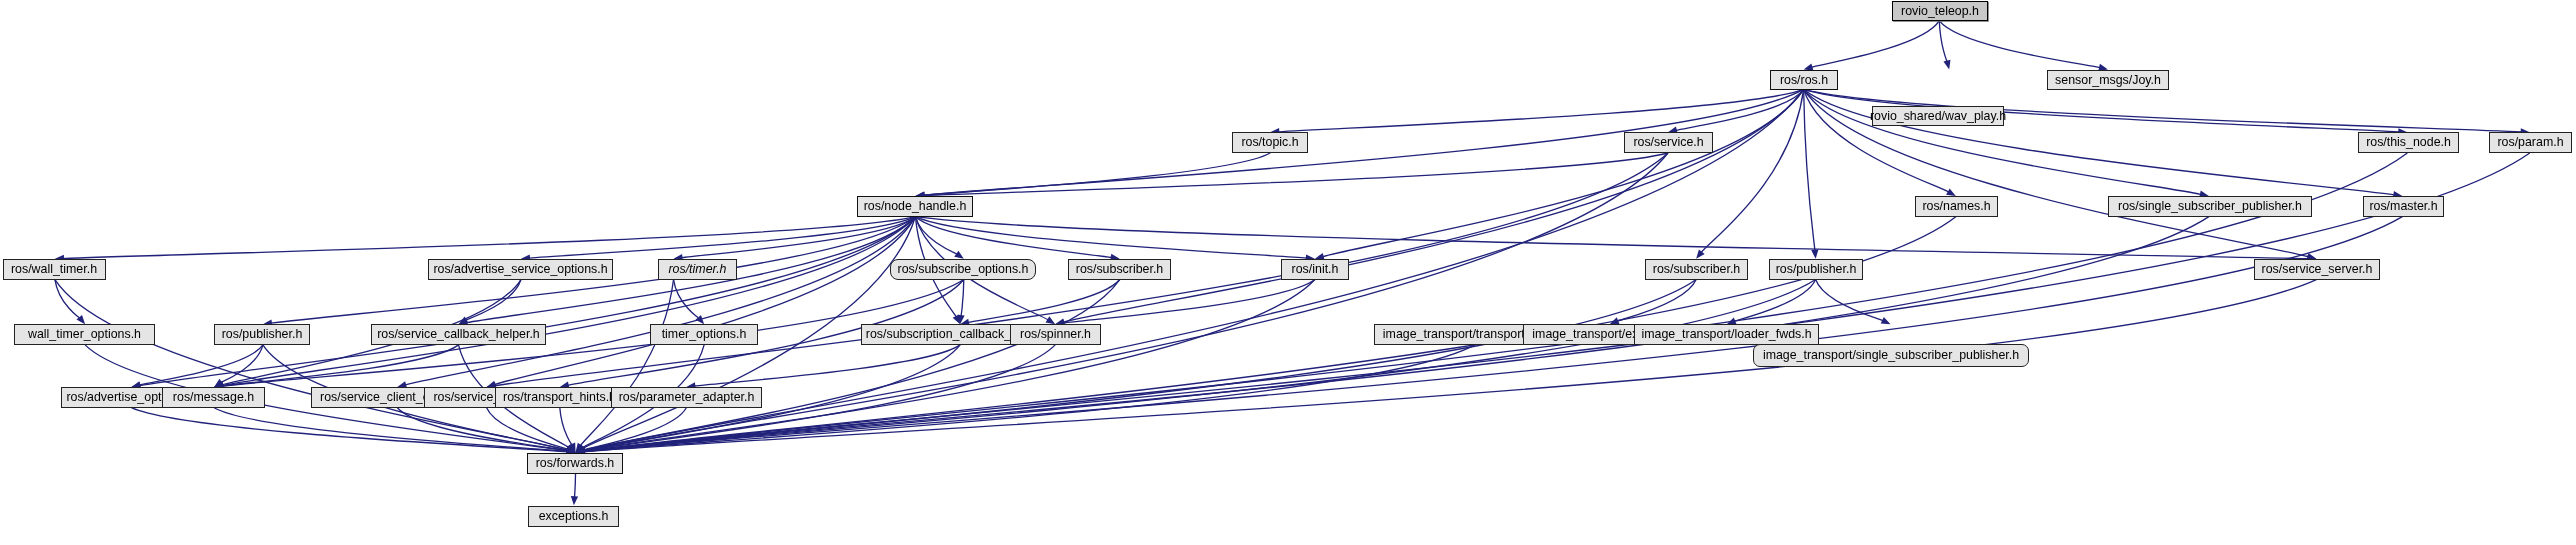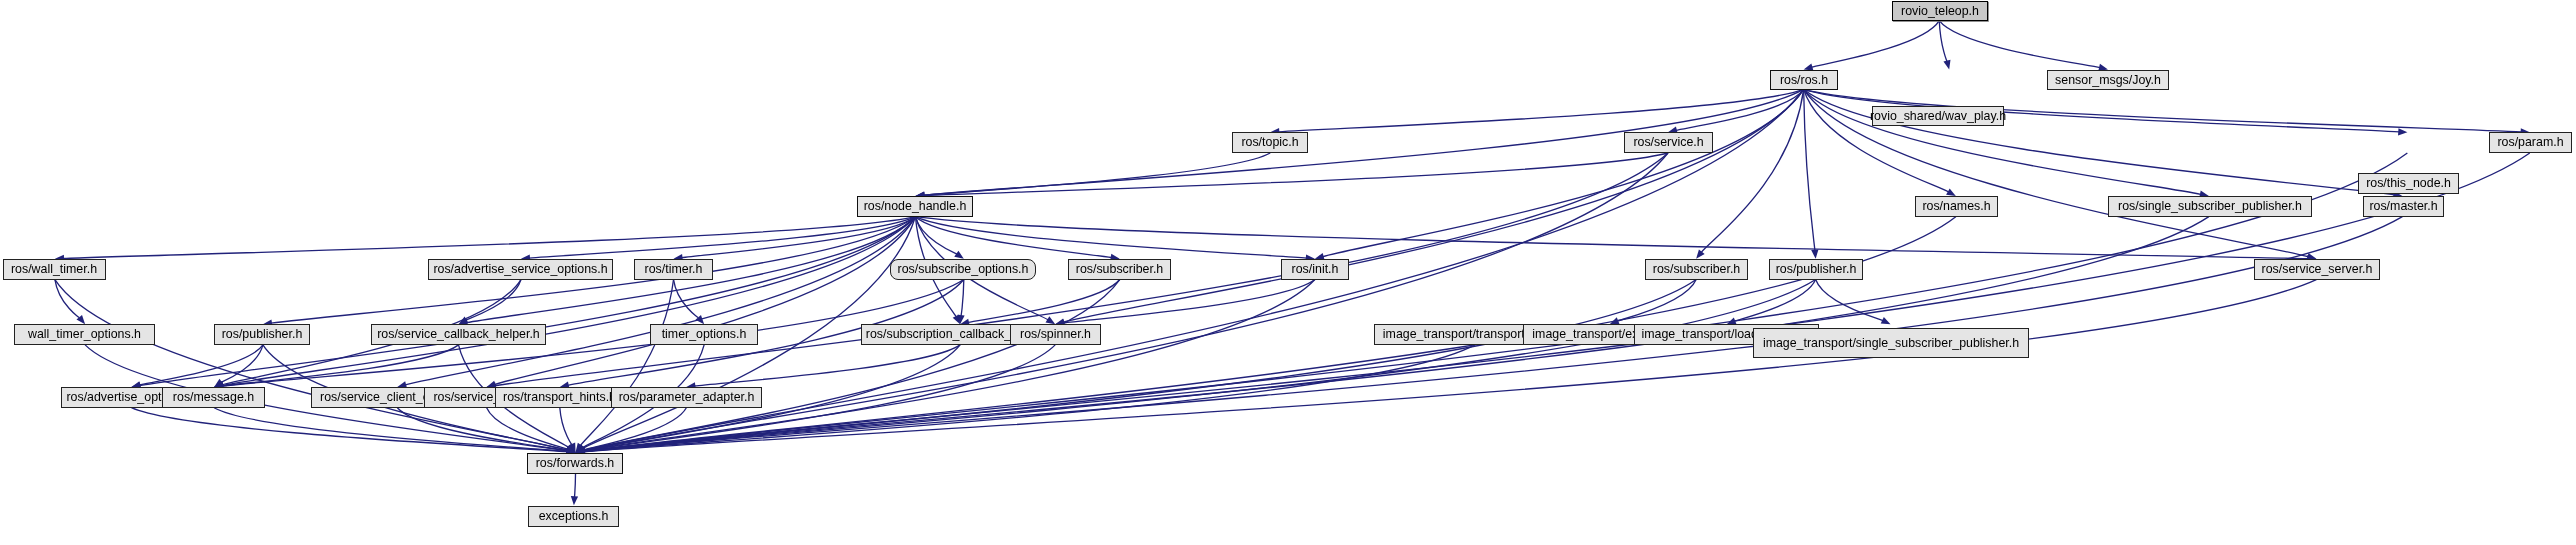--- a/index.html
+++ b/index.html
@@ -180,45 +180,45 @@
         <polygon points="693,611 689.3126962598456,599.7410572819716 698.0946715799078,600.304004417873" class="arrowhead"></polygon>
       </g>
   </svg>
   <div id="node-layer">
       <div class="node root" style="left: 1892px; top: 0.8px; width: 96px; height: 20px;">rovio_teleop.h</div>
       <div class="node thick" style="left: 1770px; top: 70px; width: 68px; height: 20px;">ros/ros.h</div>
       <div class="node" style="left: 1872px; top: 70px; width: 132px; height: 20px; margin-top: 36px;">rovio_shared/wav_play.h</div>
       <div class="node" style="left: 2047px; top: 70px; width: 122px; height: 20px;">sensor_msgs/Joy.h</div>
       <div class="node" style="left: 1232px; top: 132px; width: 76px; height: 20.7px;">ros/topic.h</div>
       <div class="node" style="left: 1624px; top: 132px; width: 89px; height: 20.7px;">ros/service.h</div>
-      <div class="node" style="left: 2358px; top: 132px; width: 101px; height: 20.7px; margin-top: 41px;">ros/this_node.h</div>
+      <div class="node" style="left: 2358px; top: 132px; width: 101px; height: 20.7px;">ros/this_node.h</div>
       <div class="node" style="left: 2489px; top: 132px; width: 83px; height: 20.7px;">ros/param.h</div>
       <div class="node thick" style="left: 857px; top: 196px; width: 116px; height: 20.7px;">ros/node_handle.h</div>
       <div class="node" style="left: 1915px; top: 196px; width: 83px; height: 20.7px;">ros/names.h</div>
       <div class="node" style="left: 2108px; top: 196px; width: 204px; height: 20.7px; text-align: center;">ros/single_subscriber_publisher.h</div>
       <div class="node" style="left: 2363px; top: 196px; width: 81px; height: 20.7px;">ros/master.h</div>
       <div class="node" style="left: 2.5px; top: 259px; width: 103px; height: 20.7px;">ros/wall_timer.h</div>
       <div class="node" style="left: 428px; top: 259px; width: 185px; height: 20.7px;">ros/advertise_service_options.h</div>
-      <div class="node" style="left: 634px; top: 259px; width: 79px; height: 20.7px;">ros/timer.h</div>
+      <div class="node" style="left: 658px; top: 259px; width: 79px; height: 20.7px; font-style: italic;">ros/timer.h</div>
       <div class="node" style="left: 890px; top: 259px; width: 146px; height: 20.7px; border-radius: 8px;">ros/subscribe_options.h</div>
       <div class="node" style="left: 1068px; top: 259px; width: 103px; height: 20.7px;">ros/subscriber.h</div>
       <div class="node" style="left: 1281px; top: 259px; width: 68px; height: 20.7px;">ros/init.h</div>
       <div class="node" style="left: 1645px; top: 259px; width: 103px; height: 20.7px;">ros/subscriber.h</div>
       <div class="node" style="left: 1769px; top: 259px; width: 94px; height: 20.7px;">ros/publisher.h</div>
       <div class="node" style="left: 2254px; top: 259px; width: 126px; height: 20.7px;">ros/service_server.h</div>
       <div class="node" style="left: 14px; top: 324px; width: 141px; height: 20.7px;">wall_timer_options.h</div>
       <div class="node" style="left: 214px; top: 324px; width: 96px; height: 20.7px;">ros/publisher.h</div>
       <div class="node" style="left: 371px; top: 324px; width: 175px; height: 20.7px;">ros/service_callback_helper.h</div>
       <div class="node" style="left: 650px; top: 324px; width: 108px; height: 20.7px;">timer_options.h</div>
       <div class="node" style="left: 861px; top: 324px; width: 199px; height: 20.7px;">ros/subscription_callback_helper.h</div>
       <div class="node" style="left: 1010px; top: 324px; width: 91px; height: 20.7px;">ros/spinner.h</div>
       <div class="node" style="left: 1374px; top: 324px; width: 203px; height: 20.7px;">image_transport/transport_hints.h</div>
       <div class="node" style="left: 1523px; top: 324px; width: 175px; height: 20.7px;">image_transport/exception.h</div>
       <div class="node" style="left: 1634px; top: 324px; width: 185px; height: 20.7px;">image_transport/loader_fwds.h</div>
-      <div class="node" style="left: 1753px; top: 328px; width: 276px; height: 30px;">image_transport/single_subscriber_publisher.h</div>
+      <div class="node" style="left: 1753px; top: 344px; width: 276px; height: 23px; border-radius: 7px;">image_transport/single_subscriber_publisher.h</div>
       <div class="node" style="left: 61px; top: 387px; width: 139px; height: 20.7px;">ros/advertise_options.h</div>
       <div class="node" style="left: 162px; top: 387px; width: 103px; height: 20.7px;">ros/message.h</div>
       <div class="node" style="left: 311px; top: 387px; width: 171px; height: 20.7px;">ros/service_client_options.h</div>
       <div class="node" style="left: 424px; top: 387px; width: 125px; height: 20.7px;">ros/service_client.h</div>
       <div class="node" style="left: 495px; top: 387px; width: 129px; height: 20.7px;">ros/transport_hints.h</div>
       <div class="node" style="left: 611px; top: 387px; width: 151px; height: 20.7px;">ros/parameter_adapter.h</div>
       <div class="node thick" style="left: 527px; top: 453px; width: 96px; height: 20.7px;">ros/forwards.h</div>
       <div class="node" style="left: 528px; top: 506px; width: 91px; height: 20.7px;">exceptions.h</div>
     </div>
 </div>

